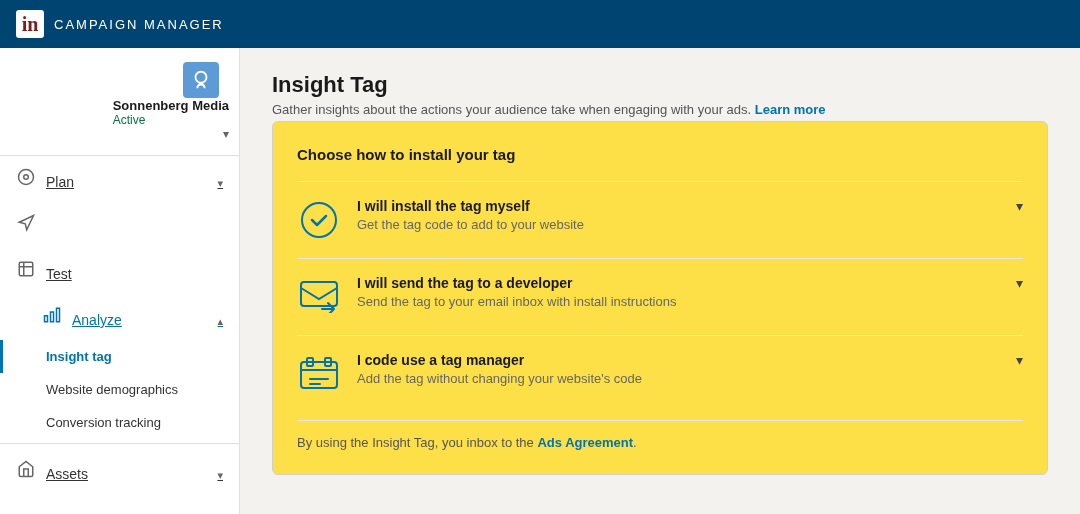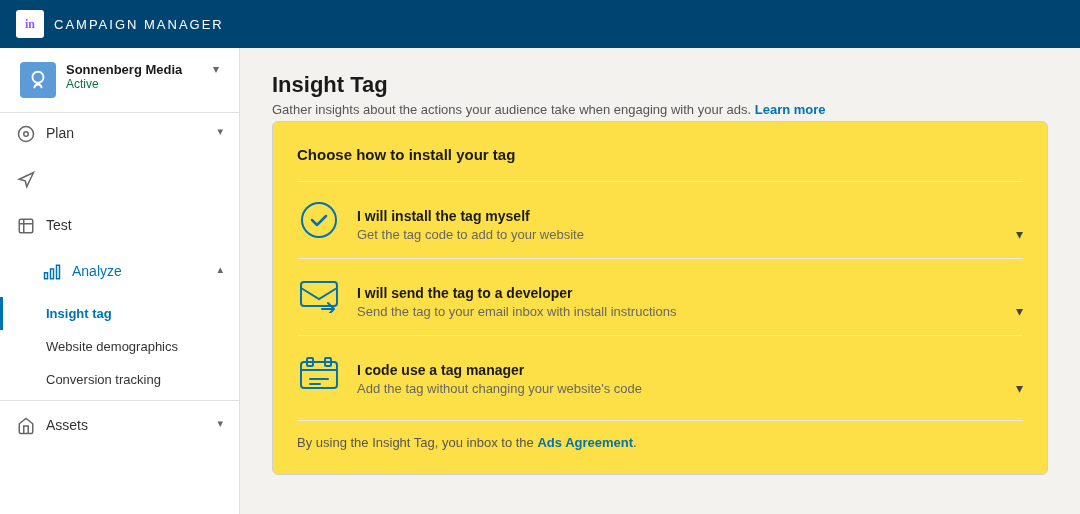--- a/index.html
+++ b/index.html
@@ -20,22 +20,22 @@
       background: white;
       border-radius: 3px;
       display: flex;
       align-items: center;
       justify-content: center;
       margin-right: 10px;
       flex-shrink: 0;
     }
     .linkedin-logo span {
       font-weight: 900;
-      font-size: 12px;
-      color: #8b5cf6;
+      font-size: 20px;
+      color: #7f1d1d;
       font-family: Georgia, serif;
     }
     .nav-title {
       color: white;
       font-size: 13px;
       letter-spacing: 2px;
       font-weight: 500;
       text-transform: uppercase;
     }
 
@@ -50,50 +50,52 @@
     .sidebar {
       width: 240px;
       background: white;
       border-right: 1px solid #e0e0e0;
       flex-shrink: 0;
       overflow-y: auto;
     }
 
     .account-section {
       display: flex;
-      align-items: flex-start;
-      padding: 14px 20px;
+      align-items: flex-end;
+      padding: 14px 10px;
       border-bottom: 1px solid #e0e0e0;
       cursor: pointer;
+      flex-direction: column;
     }
     .account-avatar {
       width: 36px;
       height: 36px;
       background: #5c9bd6;
       border-radius: 4px;
       display: flex;
       align-items: center;
       justify-content: center;
       margin-right: 10px;
       flex-shrink: 0;
     }
     .account-avatar svg { width: 22px; height: 22px; }
     .account-info { flex: 1; }
     .account-name { font-size: 13px; font-weight: 600; color: #1a1a1a; }
     .account-status { font-size: 12px; color: #057642; font-weight: 500; }
     .chevron-down { color: #666; font-size: 12px; }
 
     .nav-item {
       display: flex;
-      align-items: flex-start;
+      align-items: flex-end;
       padding: 12px 16px;
       cursor: pointer;
       color: #333;
       font-size: 14px;
       font-weight: 500;
+      text-decoration: underline;
     }
     .nav-item .nav-icon { margin-right: 10px; color: #666; font-size: 16px; width: 20px; text-align: center; }
     .nav-item .nav-label { flex: 1; }
     .nav-item .nav-chevron { color: #666; font-size: 11px; }
     .nav-item.active { color: #0073b1; padding-left: 42px; }
     .nav-item.active .nav-icon { color: #0073b1; }
 
     .sub-nav { padding-left: 0; }
     .sub-nav-item {
       display: block;
@@ -146,21 +148,21 @@
 
     .card-heading {
       font-size: 15px;
       font-weight: 600;
       color: #1a1a1a;
       margin-bottom: 18px;
     }
 
     .option-row {
       display: flex;
-      align-items: flex-end;
+      align-items: flex-start;
       padding: 16px 0;
       border-top: 1px solid #e8e8e8;
       cursor: pointer;
     }
     .option-row:first-of-type { border-top: none; padding-top: 0; }
 
     .option-icon {
       width: 44px;
       height: 44px;
       display: flex;

